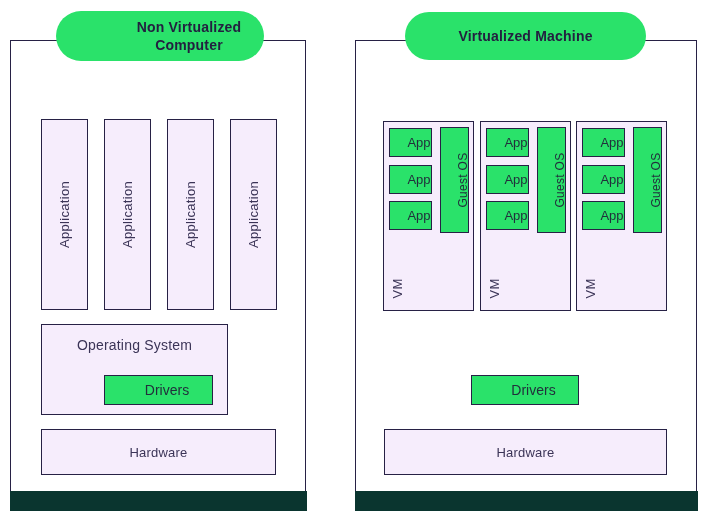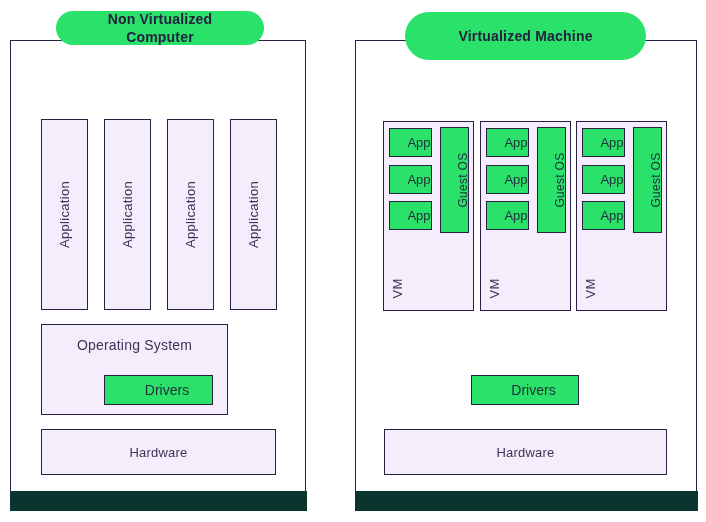--- a/index.html
+++ b/index.html
@@ -36,21 +36,21 @@
     align-items: center;
     justify-content: center;
     text-align: center;
     font-size: 14px;
     font-weight: bold;
     color: #232040;
     letter-spacing: .2px;
     z-index: 3;
     line-height: 1.3;
   }
-  .pill-left  { left: 56px;  top: 11px; width: 208px; height: 34px; }
+  .pill-left  { left: 56px;  top: 11px; width: 208px; height: 50px; justify-content: flex-end; }
   .pill-right { left: 405px; top: 12px; width: 241px; height: 48px; }
   .pill-left .pill-text { max-width: 150px; }
   .box {
     position: absolute;
     background: #f6edfc;
     border: 1px solid #272145;
   }
   .green {
     background: #2ae26a;
     color: #22303c;

